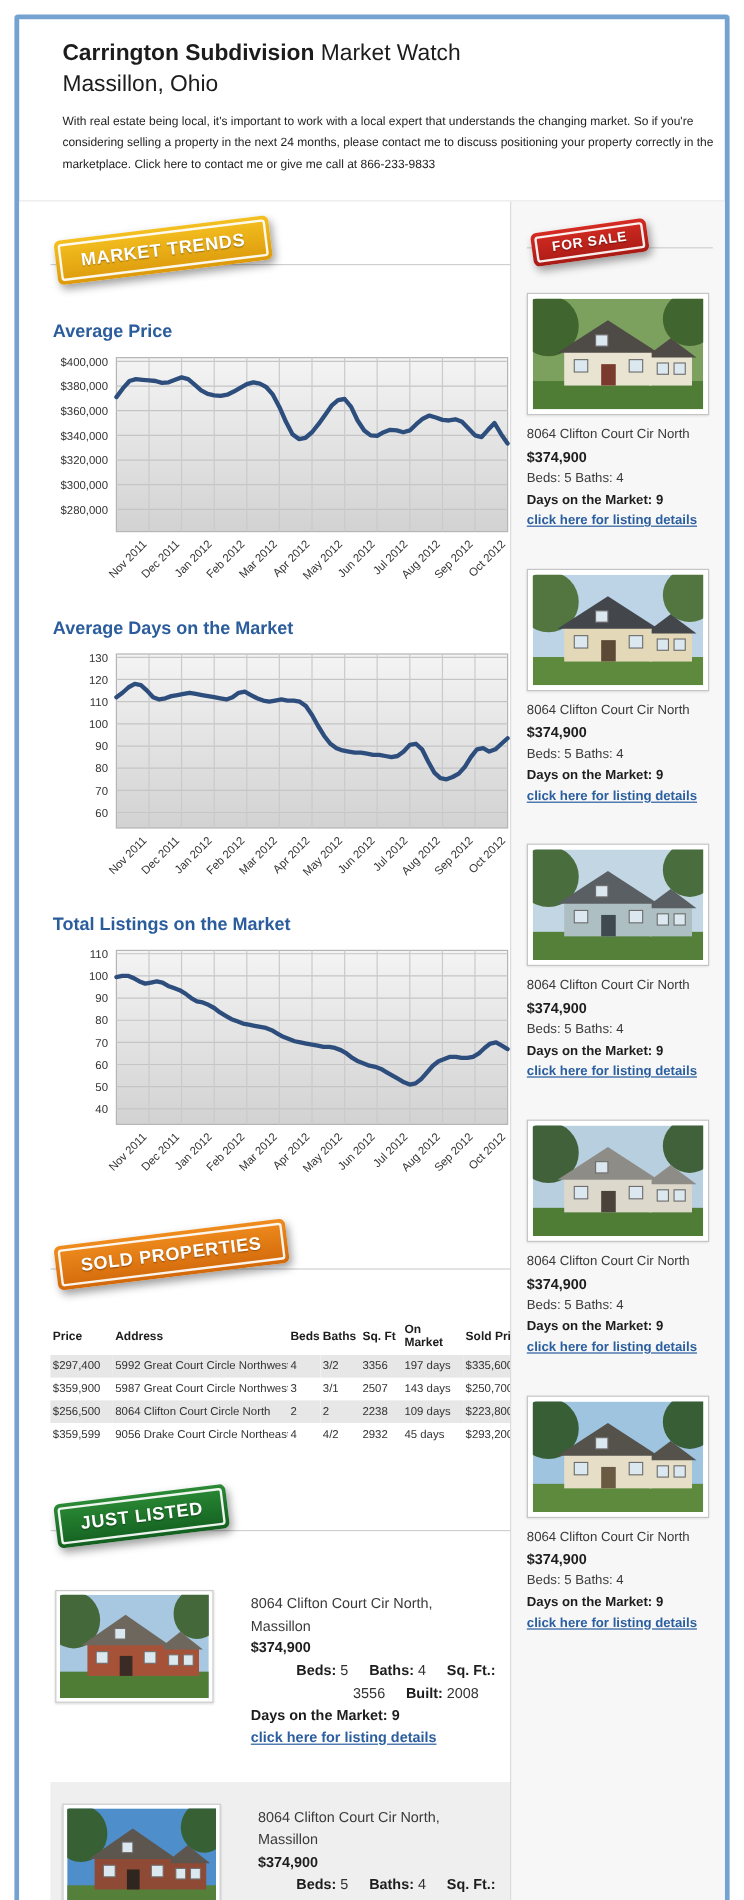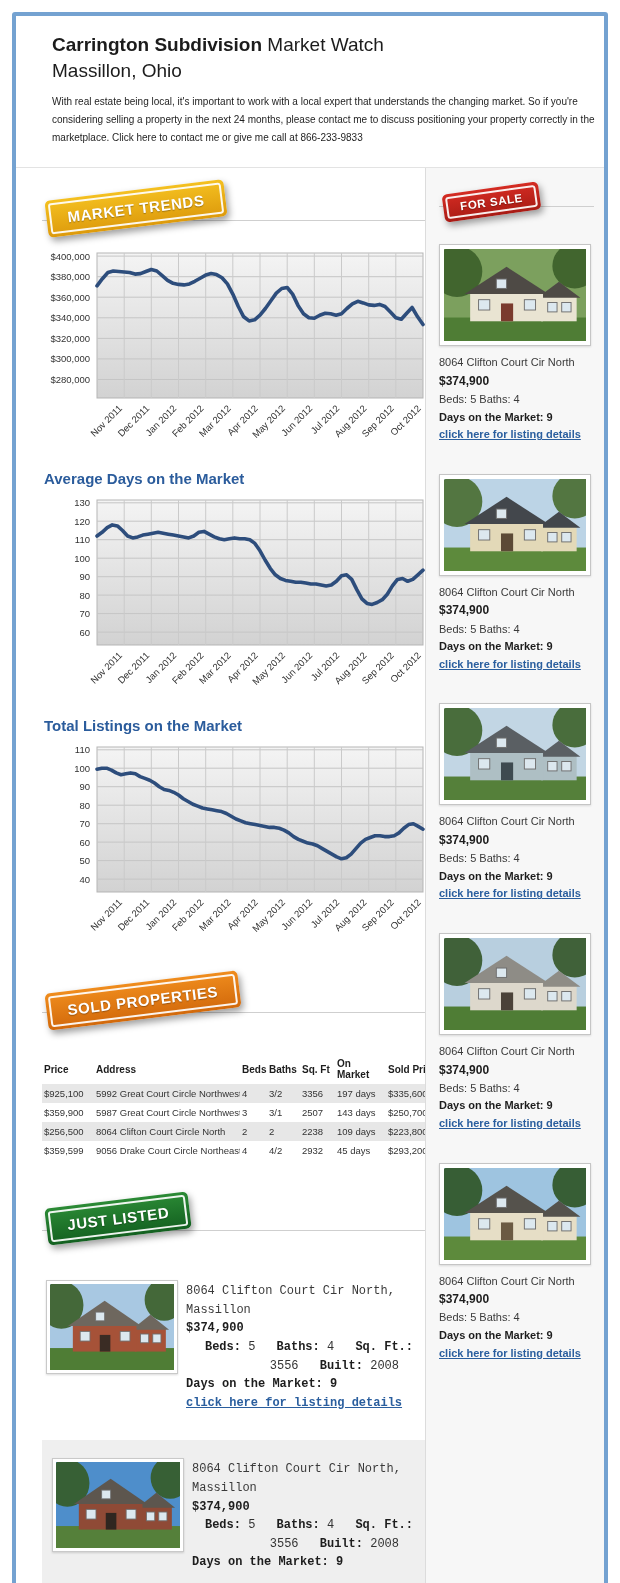--- a/index.html
+++ b/index.html
@@ -51,21 +51,21 @@
   .chart-title { font-size:15px; font-weight:bold; color:#2b5c9c; margin:20px 0 8px 2px; }
   svg.chart { display:block; }
   
   .sold-table { border-collapse:collapse; table-layout:fixed; width:383px; margin-top:14px; }
   .sold-table th { font-size:10px; font-weight:bold; color:#1d1d1d; text-align:left; padding:4px 2px; }
   .sold-table td { font-size:9.5px; color:#333; padding:4px 2px; white-space:nowrap; overflow:hidden; }
   .sold-table tbody tr:nth-child(odd) { background:#e7e7e7; }
   .c-price{width:52px;} .c-addr{width:146px;} .c-beds{width:27px;} .c-baths{width:33px;}
   .c-sqft{width:35px;} .c-onm{width:51px;} .c-sold{width:55px;}
   
-  .jl-item { display:flex; gap:8px; padding:14px 12px 14px 4px; margin-top:8px;font-family:Liberation Mono, monospace; }
+  .jl-item { display:flex; gap:31px; padding:14px 12px 14px 4px; margin-top:8px; }
   .jl-item.alt { background:#efefef; padding:18px 12px 22px 10px; margin-top:14px; }
   .jl-photo { width:132px; height:94px; flex:none; background:#fff; border:1px solid #c9c9c9; padding:3px; box-shadow:0 1px 2px rgba(0,0,0,.15); }
   .jl-photo svg { display:block; width:100%; height:100%; }
   .jl-text { font-size:12px; line-height:1.55; padding-top:2px; }
   .jl-addr { color:#3a3a3a; }
   .jl-price { font-weight:bold; color:#1d1d1d; }
   .jl-specs { color:#333;text-align:right; }
   .jl-specs b { color:#1d1d1d; }
   .jl-specs .spec { margin-right:14px; }
   .jl-days { font-weight:bold; color:#1d1d1d; }
@@ -94,20 +94,21 @@
 
     <div class="main">
 
       <div class="rule-wrap">
         <hr>
         <span class="badge gold">
             <span class="badge-inner">MARKET TRENDS</span>
           </span>
       </div>
 
+      <div class="chart-title">Average Price</div>
       <svg class="chart" width="383" height="202" viewBox="0 0 383 202">
           <defs>
             <linearGradient id="cg0" x1="0" y1="0" x2="0" y2="1">
               <stop offset="0" stop-color="#f4f4f4"></stop>
               <stop offset="1" stop-color="#d2d2d2"></stop>
             </linearGradient>
           </defs>
           <rect x="55" y="5" width="326" height="145" fill="url(#cg0)" stroke="#b5b5b5" stroke-width="1"></rect>
           <line x1="55" y1="8.1" x2="381" y2="8.1" stroke="#c5c5c5" stroke-width="1"></line>
           <text x="48" y="11.6" text-anchor="end" font-size="9.5" fill="#333" font-family="Liberation Sans, sans-serif">$400,000</text>
@@ -274,21 +275,21 @@
             <th>Address</th>
             <th>Beds</th>
             <th>Baths</th>
             <th>Sq. Ft</th>
             <th>On Market</th>
             <th>Sold Price</th>
           </tr>
         </thead>
         <tbody id="sold-rows">
   <tr>
-    <td>$925,100</td>
+    <td>$297,400</td>
     <td>5992 Great Court Circle Northwest</td>
     <td>4</td>
     <td>3/2</td>
     <td>3356</td>
     <td>197 days</td>
     <td>$335,600</td>
   </tr>
 
   <tr>
     <td>$359,900</td>

